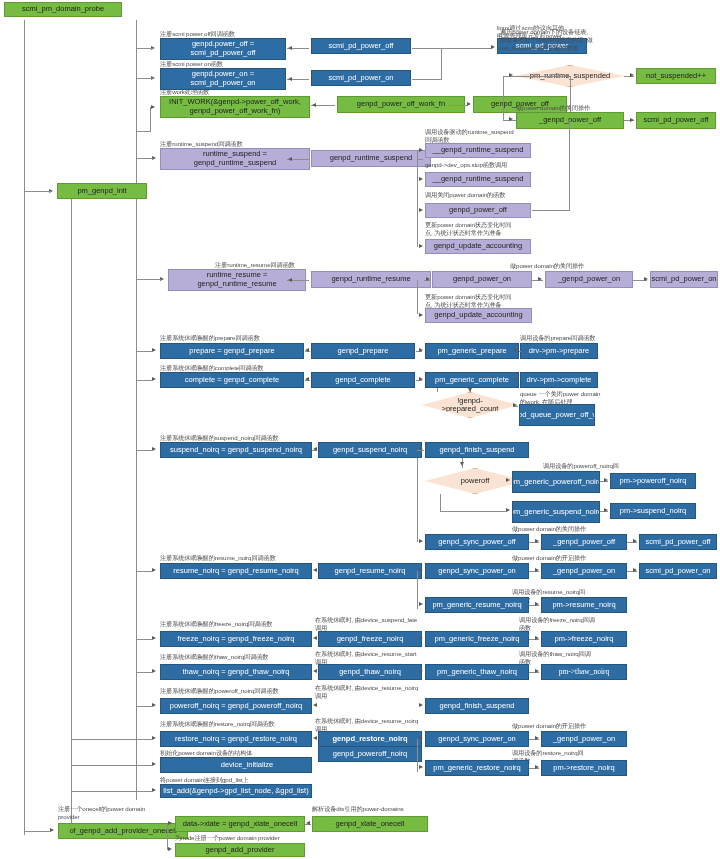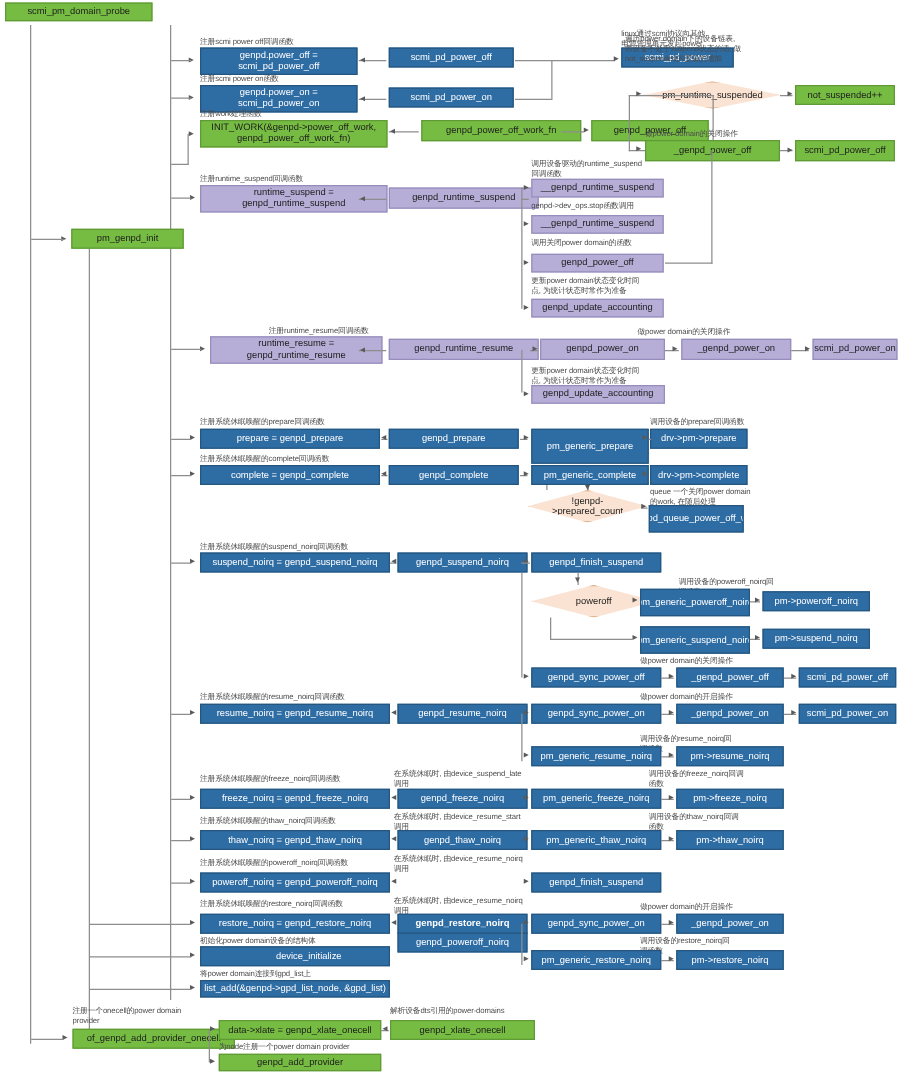--- a/index.html
+++ b/index.html
@@ -240,21 +240,21 @@
 
   <div class="note" style="left:160px;top:334px;width:220px;">注册系统休眠唤醒的prepare回调函数</div>
   <div class="node blue" style="left:160px;top:343px;width:144px;height:16px;">prepare = genpd_prepare</div>
   <div class="arw" style="left:152px;top:348px;"></div>
   <div class="ln lnh" style="left:137px;top:351px;width:16px;"></div>
 
   <div class="node blue" style="left:311px;top:343px;width:104px;height:16px;">genpd_prepare</div>
   <div class="ln lnh" style="left:305px;top:351px;width:5px;"></div>
   <div class="arw-l" style="left:305px;top:348px;"></div>
 
-  <div class="node blue" style="left:425px;top:343px;width:94px;height:28px;">pm_generic_prepare</div>
+  <div class="node blue" style="left:425px;top:343px;width:94px;height:16px;">pm_generic_prepare</div>
   <div class="ln lnh" style="left:416px;top:351px;width:6px;"></div>
   <div class="arw" style="left:419px;top:348px;"></div>
 
   <div class="note" style="left:520px;top:334px;width:130px;">调用设备的prepare回调函数</div>
   <div class="node blue" style="left:520px;top:343px;width:78px;height:16px;">drv-&gt;pm-&gt;prepare</div>
   <div class="ln lnh" style="left:519px;top:351px;width:2px;"></div>
   <div class="arw" style="left:514px;top:348px;"></div>
 
   <div class="note" style="left:160px;top:364px;width:220px;">注册系统休眠唤醒的complete回调函数</div>
   <div class="node blue" style="left:160px;top:372px;width:144px;height:16px;">complete = genpd_complete</div>
@@ -384,21 +384,21 @@
 
   <div class="note" style="left:315px;top:650px;width:160px;">在系统休眠时, 由device_resume_start
 调用</div>
   <div class="node blue" style="left:318px;top:664px;width:104px;height:16px;">genpd_thaw_noirq</div>
   <div class="arw-l" style="left:313px;top:669px;"></div>
 
   <div class="note" style="left:519px;top:650px;width:130px;">调用设备的thaw_noirq回调
 函数</div>
   <div class="node blue" style="left:425px;top:664px;width:104px;height:16px;">pm_generic_thaw_noirq</div>
   <div class="arw" style="left:419px;top:669px;"></div>
-  <div class="node blue" style="left:541px;top:664px;width:86px;height:16px;">pm-&gt;thaw_noirq</div>
+  <div class="node blue" style="left:541px;top:664px;width:86px;height:16px;font-family:Liberation Serif, serif;">pm-&gt;thaw_noirq</div>
   <div class="ln lnh" style="left:529px;top:672px;width:10px;"></div>
   <div class="arw" style="left:535px;top:669px;"></div>
 
   <div class="note" style="left:160px;top:687px;width:230px;">注册系统休眠唤醒的poweroff_noirq回调函数</div>
   <div class="node blue" style="left:160px;top:698px;width:152px;height:16px;">poweroff_noirq = genpd_poweroff_noirq</div>
   <div class="arw" style="left:152px;top:703px;"></div>
   <div class="ln lnh" style="left:137px;top:706px;width:16px;"></div>
 
   <div class="note" style="left:315px;top:684px;width:170px;">在系统休眠时, 由device_resume_noirq
 调用</div>

